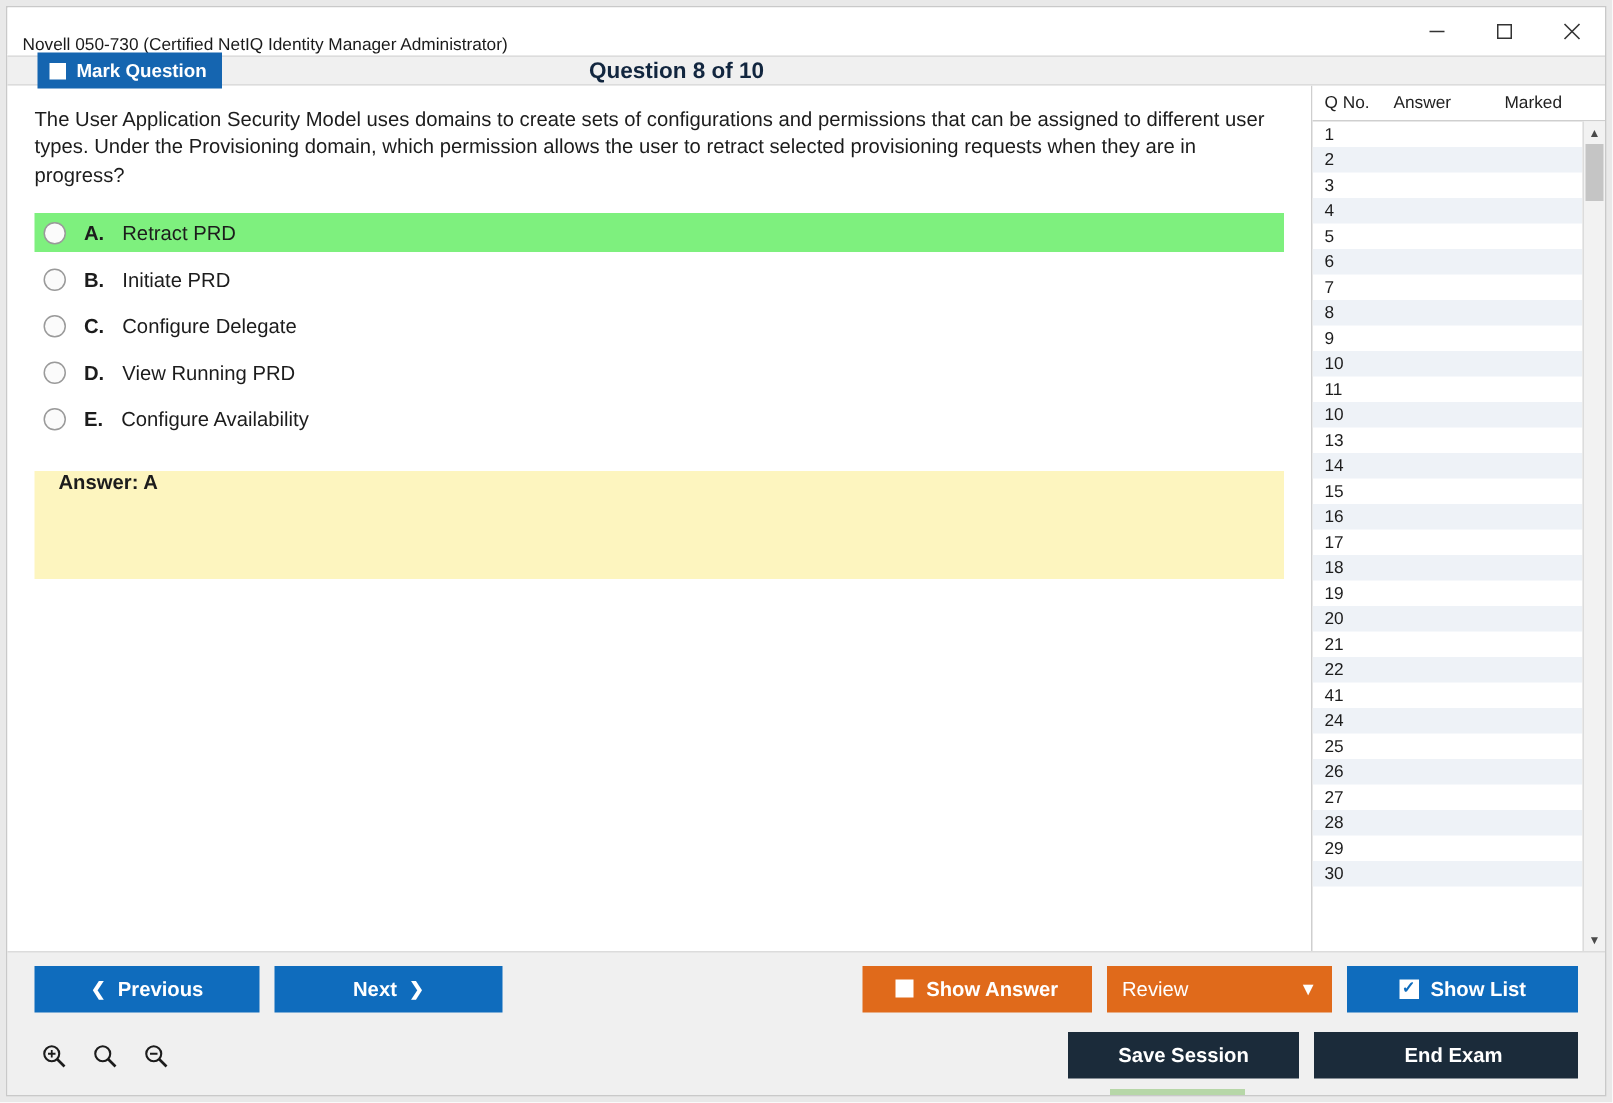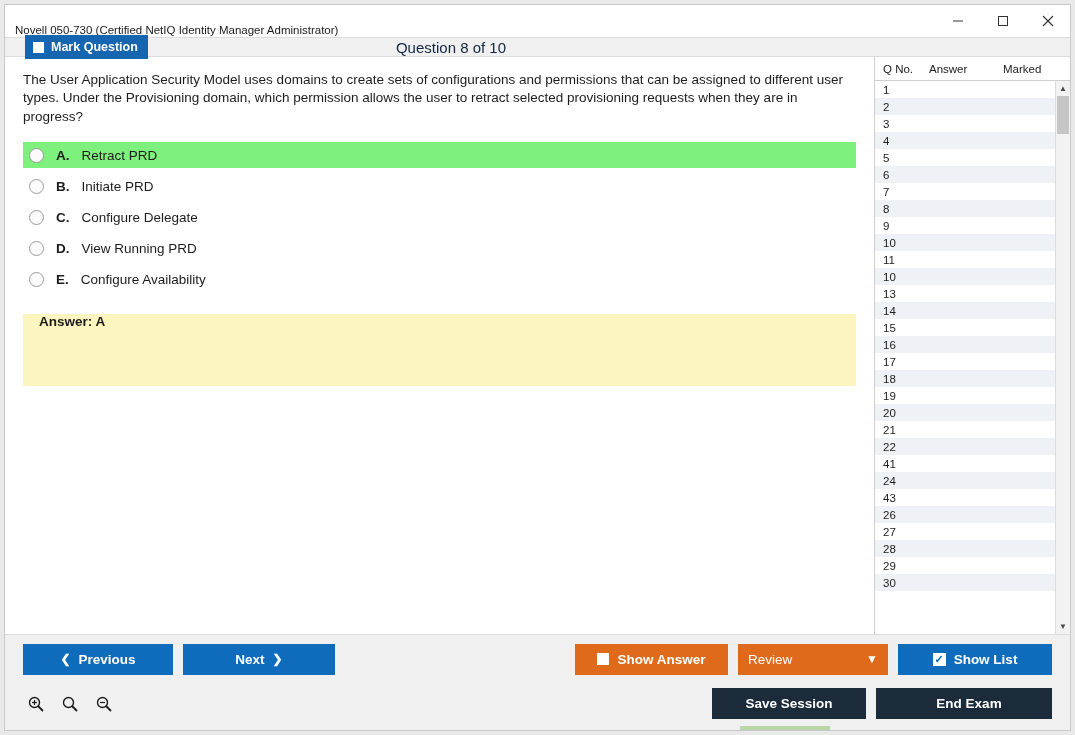--- a/index.html
+++ b/index.html
@@ -78,21 +78,21 @@
   .mark-btn .chk {
     width: 11px; height: 11px;
     background: #ffffff;
     display: inline-block;
   }
   .q-title {
     position: absolute;
     left: 0; right: 13px;
     text-align: center;
     font-size: 15px;
-    font-weight: normal;
+    font-weight: bold;
     color: #12263f;
     pointer-events: none;
   }
   .q-title-inner { margin-left: -160px; }
 
   
   .body {
     flex: 1;
     display: flex;
     min-height: 0;
@@ -492,21 +492,21 @@
                 <span class="n">41</span>
                 <span class="a"></span>
                 <span class="m"></span>
               </div>
               <div class="qrow alt">
                 <span class="n">24</span>
                 <span class="a"></span>
                 <span class="m"></span>
               </div>
               <div class="qrow">
-                <span class="n">43</span>
+                <span class="n">25</span>
                 <span class="a"></span>
                 <span class="m"></span>
               </div>
               <div class="qrow alt">
                 <span class="n">26</span>
                 <span class="a"></span>
                 <span class="m"></span>
               </div>
               <div class="qrow">
                 <span class="n">27</span>

